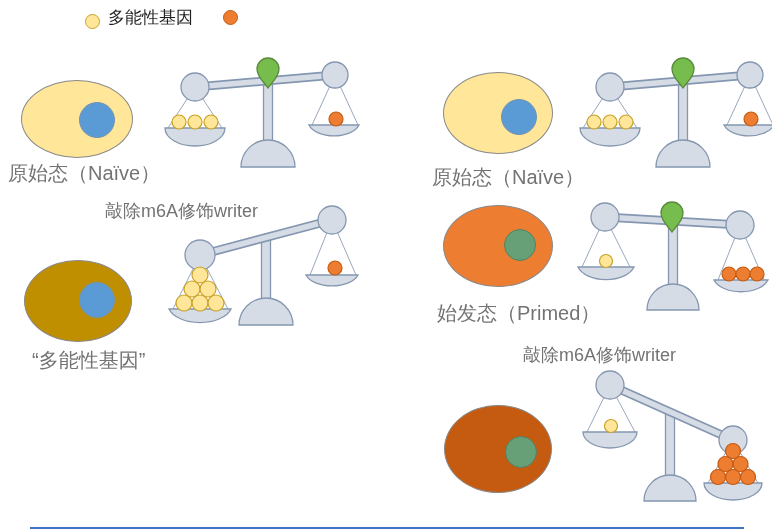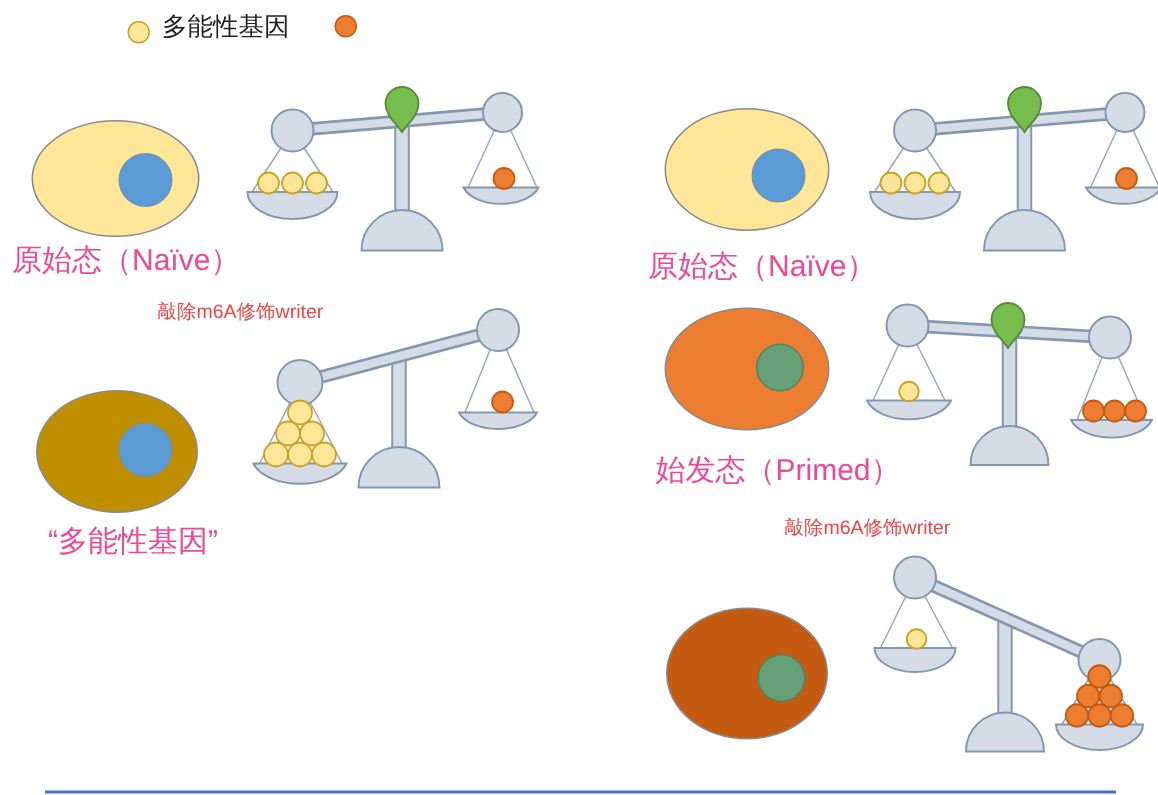--- a/index.html
+++ b/index.html
@@ -7,22 +7,22 @@
           font-family:"Liberation Sans","DejaVu Sans",sans-serif;color:#1f1f1f;}
   .legend{position:absolute;left:85px;top:6px;display:flex;align-items:center;gap:30px;font-size:17px;}
   .legend-item{display:flex;align-items:flex-end;gap:8px;}
   .dot{width:13px;height:13px;border-radius:50%;display:inline-block;flex:0 0 auto;}
   .dot-yellow{background:#FFE699;border:1px solid #C9A227;}
   .dot-orange{background:#ED7D31;border:1px solid #C55A11;}
   .cell{position:absolute;border-radius:50%;border:1.5px solid #8A8A8A;}
   .nucleus{position:absolute;border-radius:50%;}
   .nucleus-blue{background:#5B9BD5;border:1.5px solid #7492B0;}
   .nucleus-green{background:#67A077;border:1.5px solid #54815F;}
-  .label{position:absolute;font-size:20px;white-space:nowrap;color:#ec4899;}
-  .small-label{position:absolute;font-size:13px;white-space:nowrap;color:#ef4444;}
+  .label{position:absolute;font-size:20px;white-space:nowrap;color:#737373;}
+  .small-label{position:absolute;font-size:18px;white-space:nowrap;color:#737373;}
   svg.scale{position:absolute;overflow:visible;}
   .metal{fill:#D6DCE5;stroke:#8496B0;stroke-width:1.3;}
   .string{stroke:#9AA7BD;stroke-width:1;fill:none;}
   .yball{fill:#FFE699;stroke:#C9A227;stroke-width:1.2;}
   .oball{fill:#ED7D31;stroke:#C55A11;stroke-width:1.2;}
   .writer{fill:#77BD4E;stroke:#5A8A3C;stroke-width:1.3;}
   .bottom-line{position:absolute;left:30px;top:527px;width:714px;height:2px;background:#4472C4;}
 </style>
 </head>
 <body>

